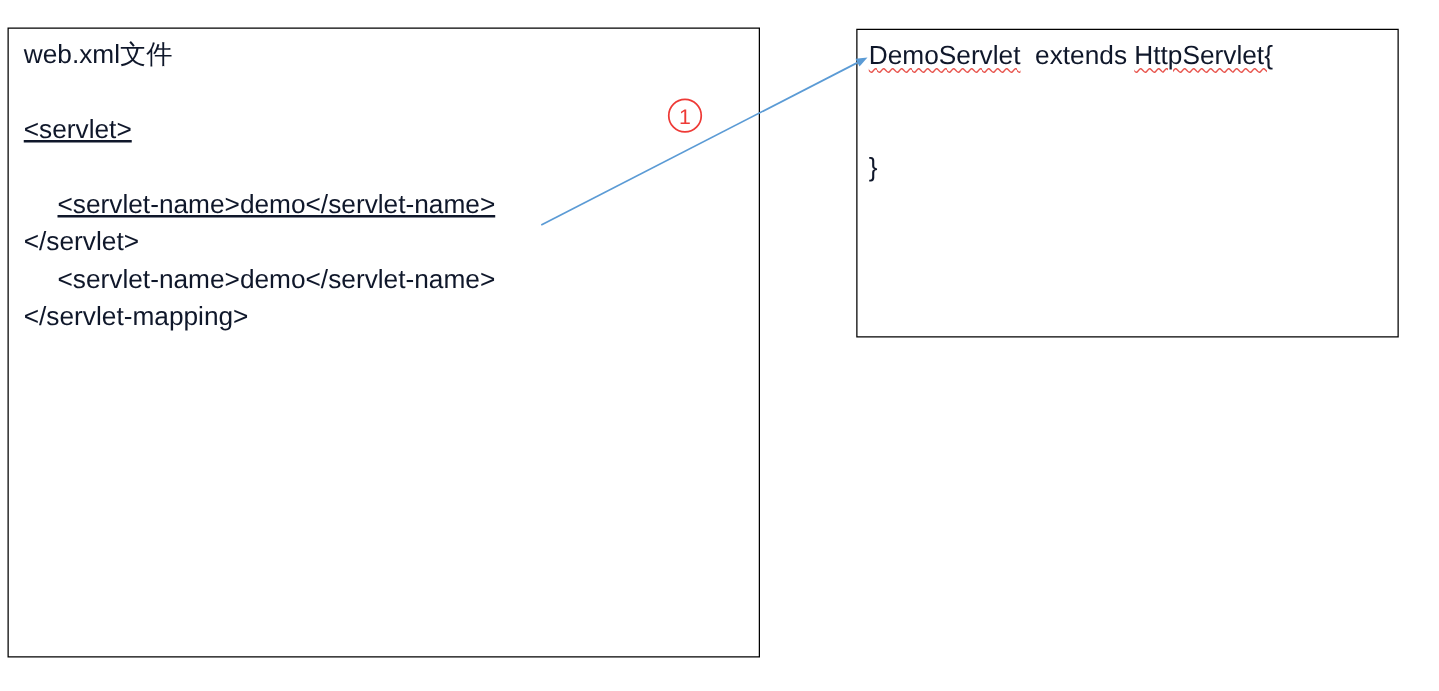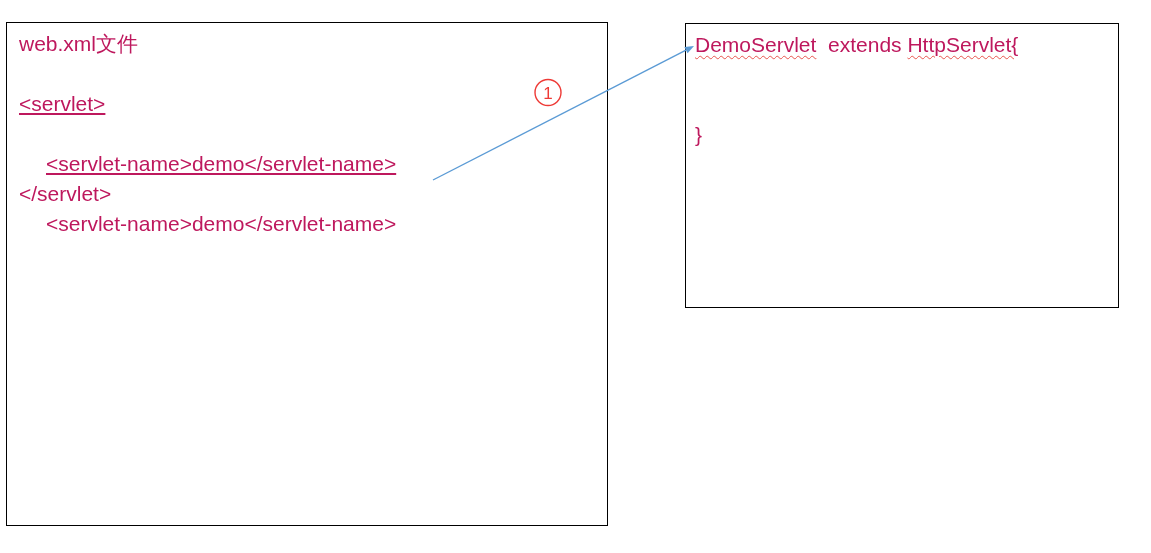--- a/index.html
+++ b/index.html
@@ -6,21 +6,21 @@
     margin: 0;
     padding: 0;
     background: #ffffff;
   }
   .canvas {
     position: relative;
     width: 1151px;
     height: 553px;
     background: #ffffff;
     font-family: "Liberation Sans", sans-serif;
-    color: #be185d;
+    color: #0f172a;
     overflow: hidden;
   }
   .box {
     position: absolute;
     box-sizing: border-box;
     border: 1.6px solid #000000;
     background: #ffffff;
     font-size: 21px;
     line-height: 30px;
   }
@@ -28,21 +28,21 @@
     left: 6px;
     top: 22px;
     width: 602px;
     height: 504px;
     padding: 6px 12px;
   }
   .box-right {
     left: 685px;
     top: 23px;
     width: 434px;
-    height: 285px;
+    height: 247px;
     padding: 6px 9px;
   }
   .line { white-space: pre; }
   .gap-before { margin-top: 30px; text-decoration: underline; }
   .indent { padding-left: 27px; }
   .brace-line { margin-top: 60px; }
   .misspell {
     text-decoration: underline;
     text-decoration-style: wavy;
     text-decoration-color: #e8554e;
@@ -67,20 +67,21 @@
 <body>
 
 <div class="canvas">
 
   <div class="box box-left">
     <div class="line">web.xml文件</div>
     <div class="line gap-before">&lt;servlet&gt;</div>
     <div class="line gap-before indent">&lt;servlet-name&gt;demo&lt;/servlet-name&gt;</div>
     <div class="line">&lt;/servlet&gt;</div>
     <div class="line indent">&lt;servlet-name&gt;demo&lt;/servlet-name&gt;</div>
+    <div class="line">&lt;/servlet-mapping&gt;</div>
   </div>
 
   <div class="box box-right">
     <div class="line"><span class="misspell">DemoServlet</span><span>  extends </span><span class="misspell">HttpServlet{</span></div>
     <div class="line brace-line">}</div>
   </div>
 
   <svg class="overlay" viewBox="0 0 1151 553" xmlns="http://www.w3.org/2000/svg">
     <line x1="433" y1="180" x2="686" y2="50.1" stroke-width="1.4" stroke="#5b9bd5"></line>
     <polygon points="694,46 687.6,53.2 684.4,47.0" fill="#5b9bd5"></polygon>

